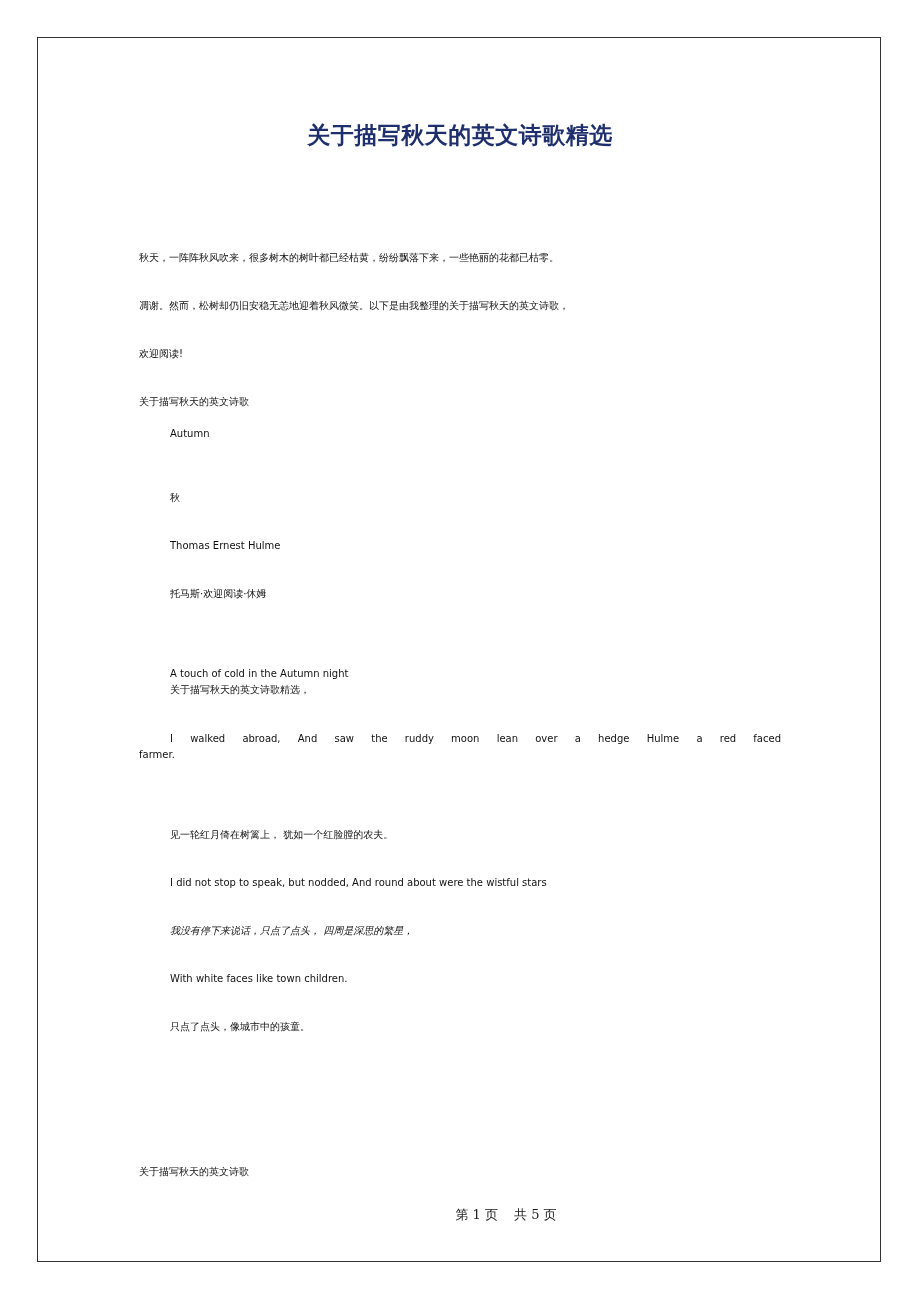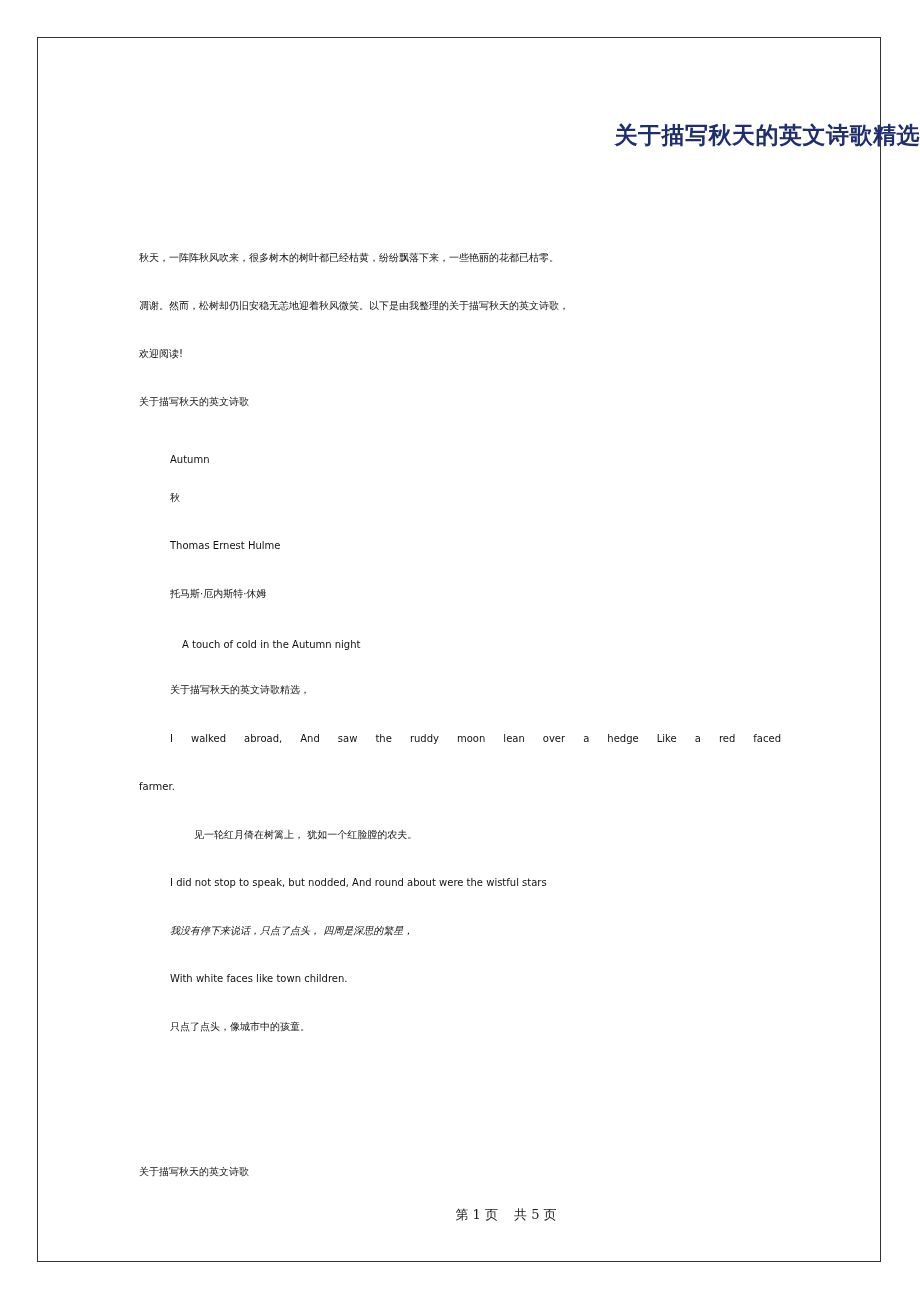--- a/index.html
+++ b/index.html
@@ -22,21 +22,21 @@
       width: 844px;
       height: 1225px;
       border: 1.5px solid #333333;
       box-sizing: border-box;
     }
     .title {
       position: absolute;
       left: 0;
       width: 920px;
       top: 120px;
-      text-align: right;
+      text-align: center;
       font-size: 23px;
       font-weight: bold;
       color: #1f2f6e;
       letter-spacing: 0.5px;
     }
     .line {
       position: absolute;
       font-size: 10px;
       line-height: 22px;
       white-space: nowrap;
@@ -70,30 +70,30 @@
 <div class="page-frame"></div>
 
 <div class="title">关于描写秋天的英文诗歌精选</div>
 
 <div class="line left" style="top:247px;">秋天，一阵阵秋风吹来，很多树木的树叶都已经枯黄，纷纷飘落下来，一些艳丽的花都已枯零。</div>
 <div class="line left" style="top:295px;">凋谢。然而，松树却仍旧安稳无恙地迎着秋风微笑。以下是由我整理的关于描写秋天的英文诗歌，</div>
 <div class="line left" style="top:343px;">欢迎阅读!</div>
 
 <div class="line left" style="top:391px;">关于描写秋天的英文诗歌</div>
 
-<div class="line indent" style="top:449px;text-align:right;">Autumn</div>
+<div class="line indent" style="top:423px;text-align:right;">Autumn</div>
 <div class="line indent" style="top:487px;">秋</div>
 <div class="line indent" style="top:535px;">Thomas Ernest Hulme</div>
-<div class="line indent" style="top:583px;">托马斯·厄内斯特·休姆</div>
+<div class="line indent" style="top:583px;">托马斯·欢迎阅读·休姆</div>
 
-<div class="line indent" style="top:634px;margin-left:12px;">A touch of cold in the Autumn night</div>
+<div class="line indent" style="top:663px;">A touch of cold in the Autumn night</div>
 <div class="line indent" style="top:679px;">关于描写秋天的英文诗歌精选，</div>
-<div class="line justified" style="top:728px;"> I walked abroad, And saw the ruddy moon lean over a hedge Like a red faced</div>
-<div class="line left" style="top:776px;">farmer.</div>
-<div class="line indent" style="top:824px;margin-left:24px;">见一轮红月倚在树篱上， 犹如一个红脸膛的农夫。</div>
+<div class="line justified" style="top:728px;"> I walked abroad, And saw the ruddy moon lean over a hedge Hulme a red faced</div>
+<div class="line left" style="top:744px;">farmer.</div>
+<div class="line indent" style="top:824px;">见一轮红月倚在树篱上， 犹如一个红脸膛的农夫。</div>
 <div class="line indent" style="top:872px;">I did not stop to speak, but nodded, And round about were the wistful stars</div>
 <div class="line indent" style="top:920px;font-style:italic;">我没有停下来说话，只点了点头， 四周是深思的繁星，</div>
 <div class="line indent" style="top:968px;">With white faces like town children.</div>
 <div class="line indent" style="top:1016px;">只点了点头，像城市中的孩童。</div>
 
 <div class="line left" style="top:1161px;">关于描写秋天的英文诗歌</div>
 
 <div class="footer">
   <span>第 1 页</span>
   <span>共 5 页</span>

